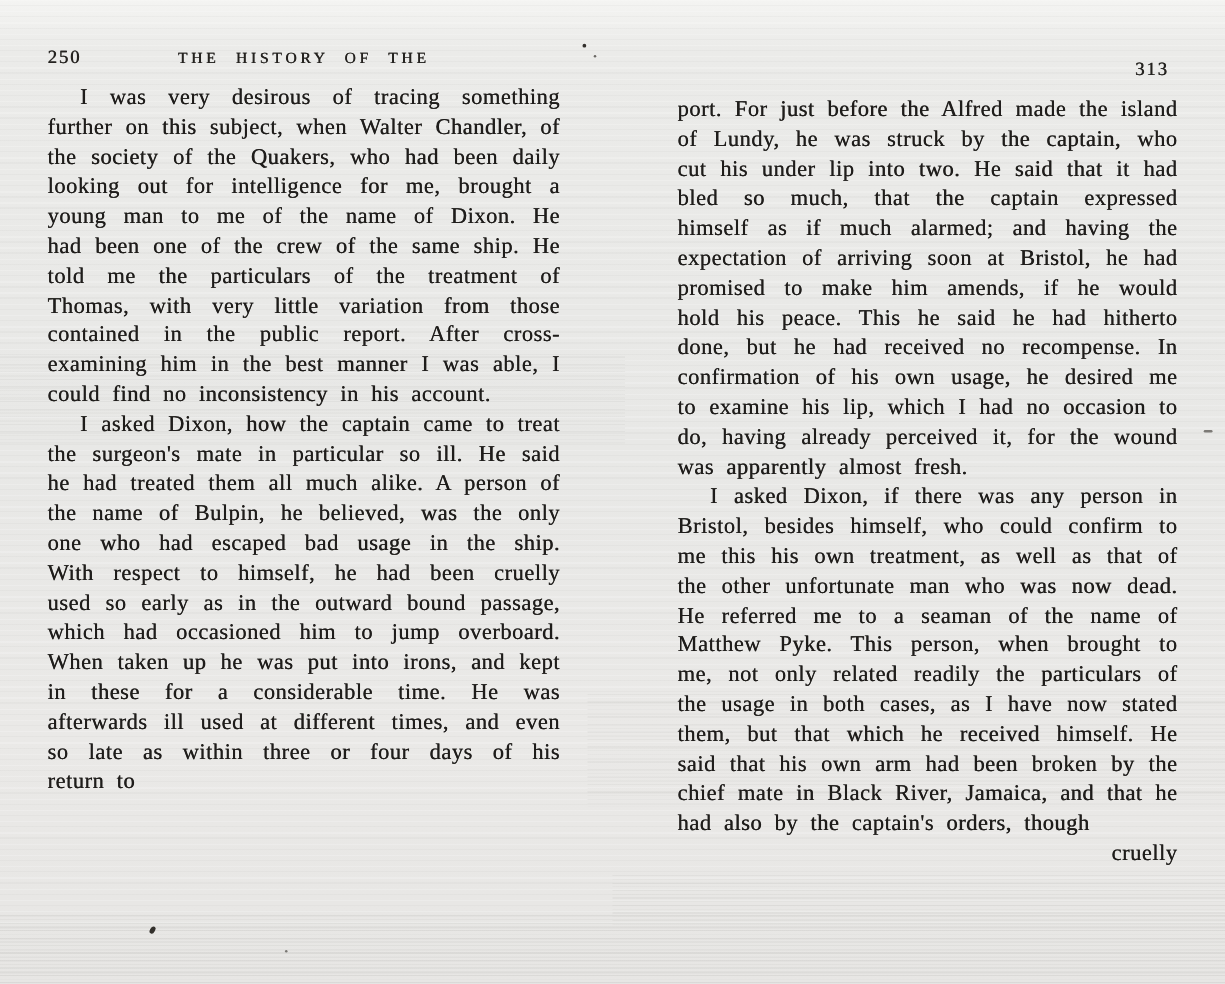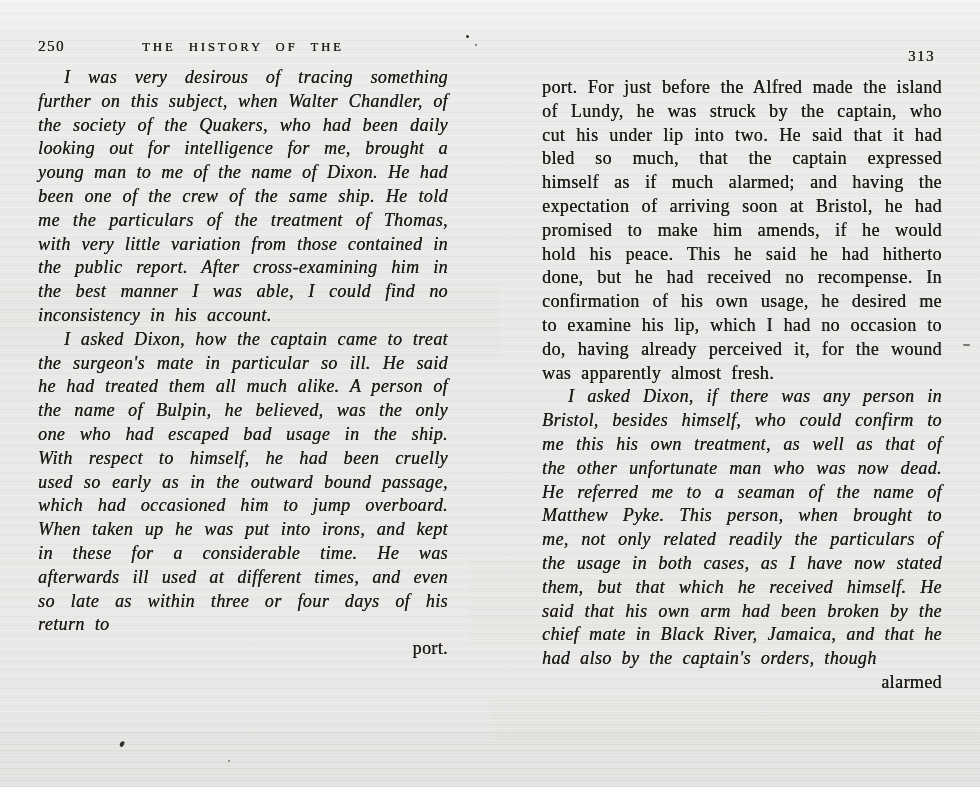--- a/index.html
+++ b/index.html
@@ -79,21 +79,21 @@
   .page-body {
     margin-top: 8px;
     font-size: 18px;
     line-height: 23.8px;
     text-align: justify;
     word-spacing: 5px;
     letter-spacing: 0.4px;
     text-shadow: 0.25px 0 0 currentColor;
   }
   .page-body p { margin: 0; }
-  .para-indent { text-indent: 26px; font-style: italic; }
+  .para-indent { text-indent: 26px; }
   .catchword {
     text-align: right;
     margin: 0;
   }
 
   
   .speck {
     position: absolute;
     background: #33302c;
     border-radius: 50%;
@@ -116,33 +116,32 @@
 
 <section class="page page-left">
   <header class="page-header">
     <span class="page-num">250</span>
     <span class="running-title">THE HISTORY OF THE</span>
     <span class="header-spacer"></span>
   </header>
   <div class="page-body">
     <p class="para-indent">I was very desirous of tracing something further on this subject, when Walter Chandler, of the society of the Quakers, who had been daily looking out for intelligence for me, brought a young man to me of the name of Dixon. He had been one of the crew of the same ship. He told me the particulars of the treatment of Thomas, with very little variation from those contained in the public report. After cross-examining him in the best manner I was able, I could find no inconsistency in his account.</p>
     <p class="para-indent">I asked Dixon, how the captain came to treat the surgeon's mate in particular so ill. He said he had treated them all much alike. A person of the name of Bulpin, he believed, was the only one who had escaped bad usage in the ship. With respect to himself, he had been cruelly used so early as in the outward bound passage, which had occasioned him to jump overboard. When taken up he was put into irons, and kept in these for a considerable time. He was afterwards ill used at different times, and even so late as within three or four days of his return to</p>
-    <p class="catchword">port.</p>
   </div>
 </section>
 
 <section class="page page-right">
   <header class="page-header">
     <span class="header-spacer"></span>
     <span class="page-num right">313</span>
   </header>
   <div class="page-body">
     <p>port. For just before the Alfred made the island of Lundy, he was struck by the captain, who cut his under lip into two. He said that it had bled so much, that the captain expressed himself as if much alarmed; and having the expectation of arriving soon at Bristol, he had promised to make him amends, if he would hold his peace. This he said he had hitherto done, but he had received no recompense. In confirmation of his own usage, he desired me to examine his lip, which I had no occasion to do, having already perceived it, for the wound was apparently almost fresh.</p>
     <p class="para-indent">I asked Dixon, if there was any person in Bristol, besides himself, who could confirm to me this his own treatment, as well as that of the other unfortunate man who was now dead. He referred me to a seaman of the name of Matthew Pyke. This person, when brought to me, not only related readily the particulars of the usage in both cases, as I have now stated them, but that which he received himself. He said that his own arm had been broken by the chief mate in Black River, Jamaica, and that he had also by the captain's orders, though</p>
-    <p class="catchword">alarmed</p>
+    <p class="catchword">cruelly</p>
   </div>
 </section>
 
 <span class="speck speck-a"></span>
 <span class="speck speck-b"></span>
 <span class="speck speck-c"></span>
 <span class="speck speck-d"></span>
 <span class="speck speck-e"></span>
 
 </body></html>

